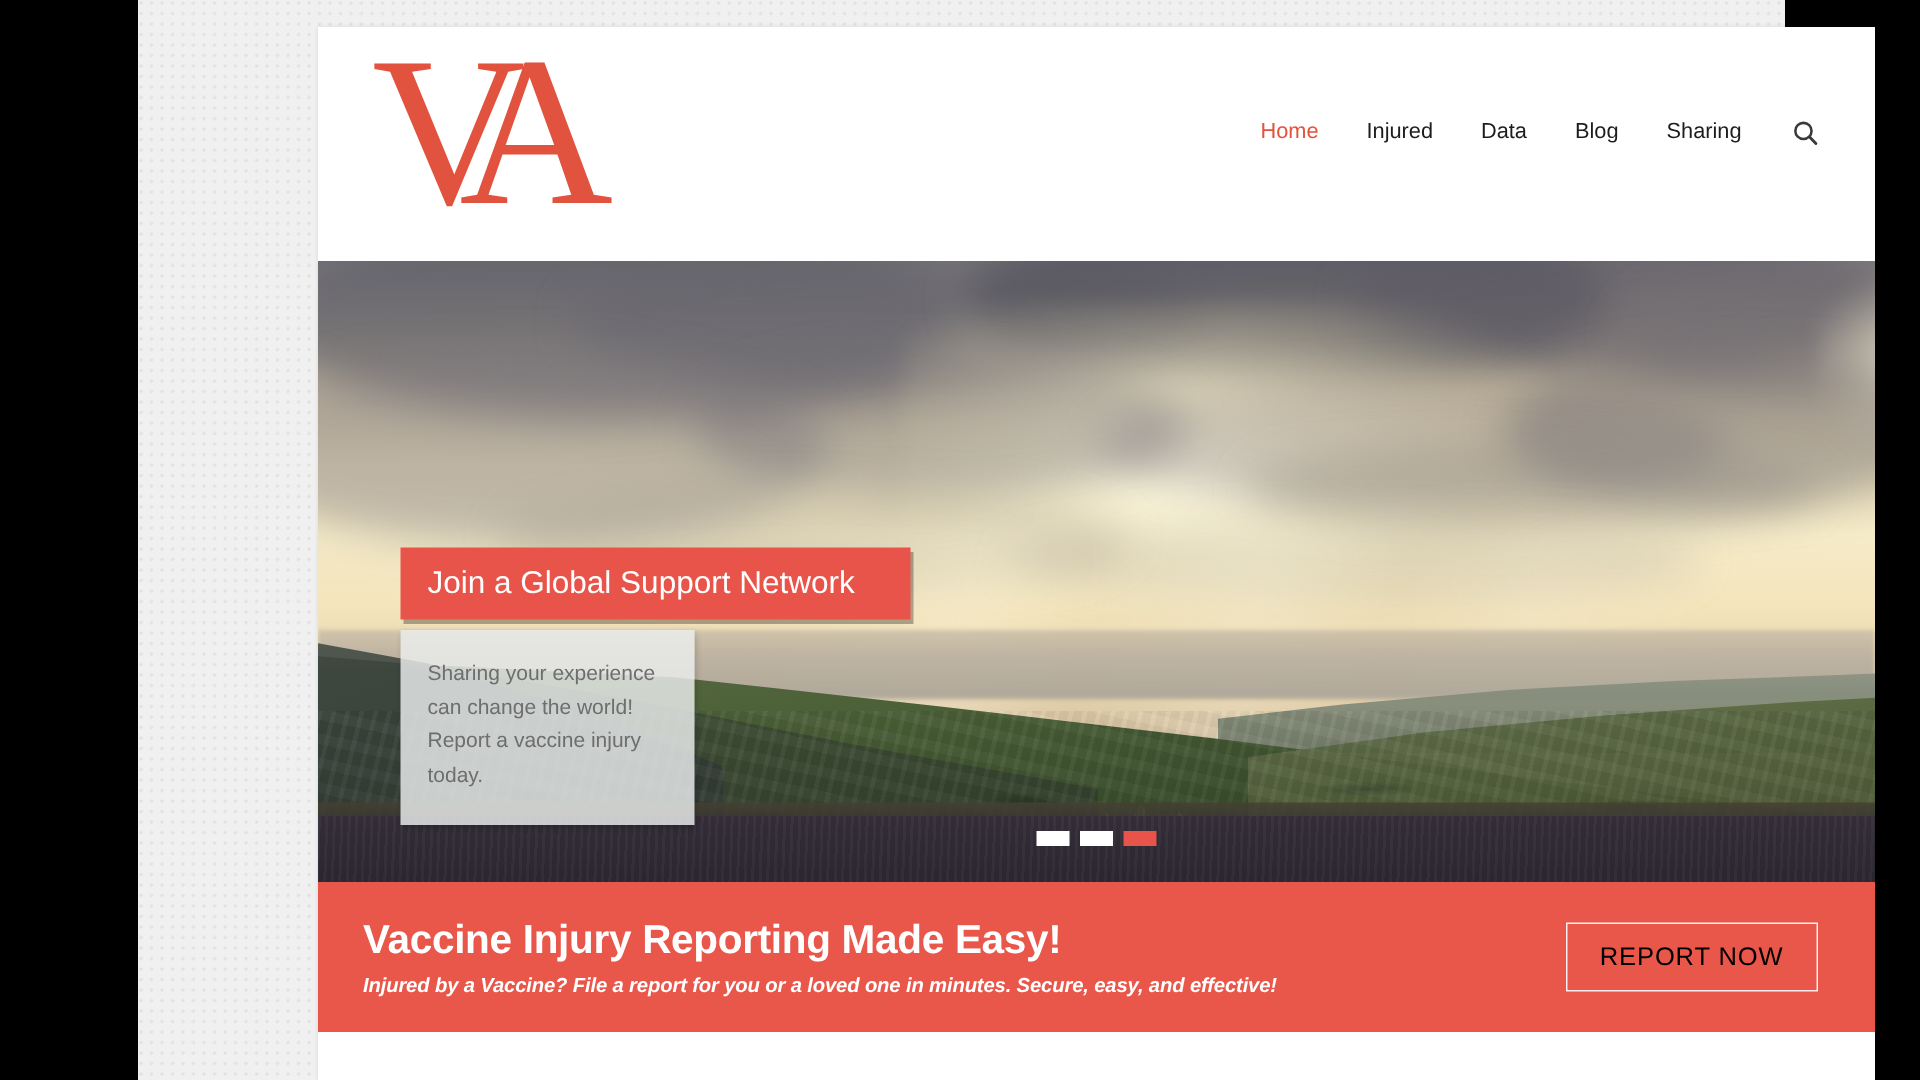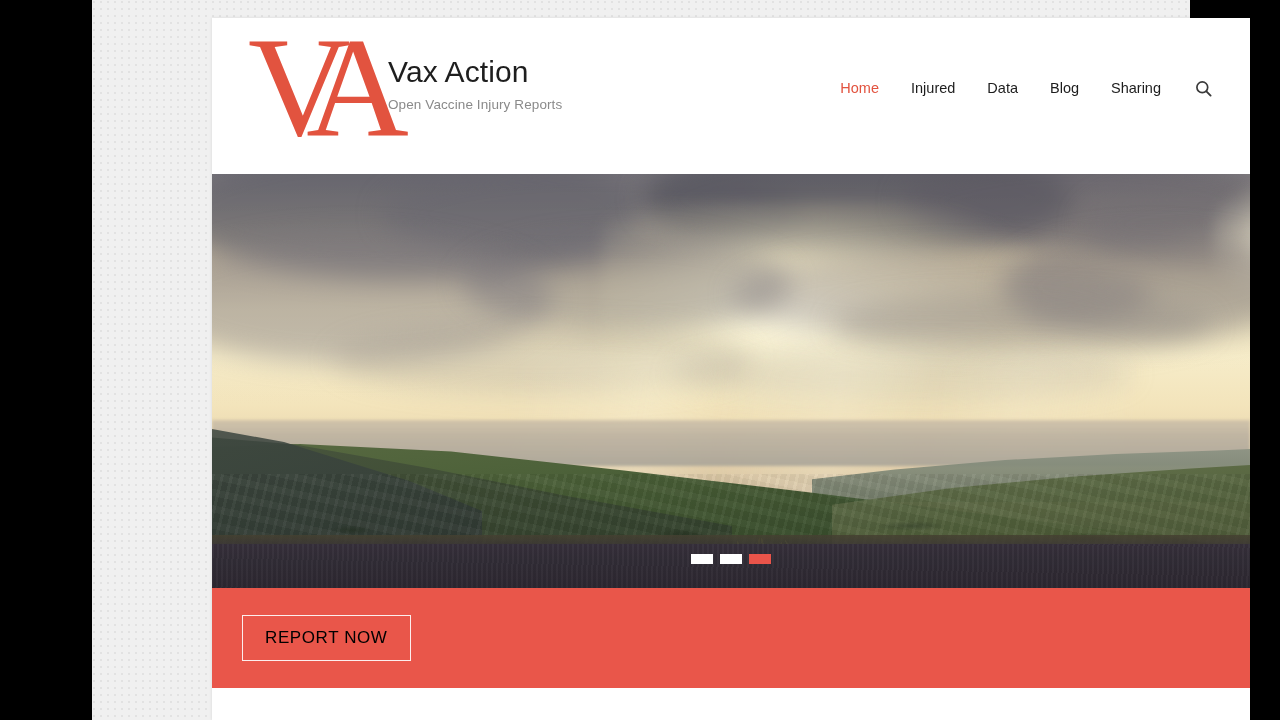--- a/index.html
+++ b/index.html
@@ -263,24 +263,20 @@
 
 <div id="viewport">
   <div id="page-frame">
     <div id="page">
 
       <header class="site-header">
         <div class="brand">
           <div class="logo-mark">
             <span class="va">VA</span>
           </div>
-          <div class="brand-text">
-            <div class="brand-title">Vax Action</div>
-            <div class="brand-tagline">Open Vaccine Injury Reports</div>
-          </div>
         </div>
 
         <nav class="main-nav">
           <a class="nav-item active">Home</a>
           <a class="nav-item">Injured</a>
           <a class="nav-item">Data</a>
           <a class="nav-item">Blog</a>
           <a class="nav-item">Sharing</a>
           <span class="nav-search">
             <svg width="17" height="17" viewBox="0 0 17 17" aria-hidden="true">
@@ -316,28 +312,36 @@
         <div class="hill-left"></div>
         <div class="hill-dark-left"></div>
         <div class="field-texture"></div>
         <div class="hedges"></div>
         <div class="grass-tuft"></div>
 
         <div class="road-edge"></div>
         <div class="road"></div>
         <div class="hero-shade"></div>
 
+        <div class="hero-caption">
+          <div class="caption-title">Join a Global Support Network</div>
+          <div class="caption-body">Sharing your experience can change the world! Report a vaccine injury today.</div>
+        </div>
 
         <div class="slider-dots">
           <span class="dot"></span>
           <span class="dot"></span>
           <span class="dot active"></span>
         </div>
       </section>
 
       <section class="cta">
+        <div class="cta-text">
+          <div class="cta-head">Vaccine Injury Reporting Made Easy!</div>
+          <div class="cta-sub">Injured by a Vaccine? File a report for you or a loved one in minutes. Secure, easy, and effective!</div>
+        </div>
         <button class="cta-btn">REPORT NOW</button>
       </section>
 
       <div class="below-fold"></div>
     </div>
   </div>
 </div>
 
 </body></html>

